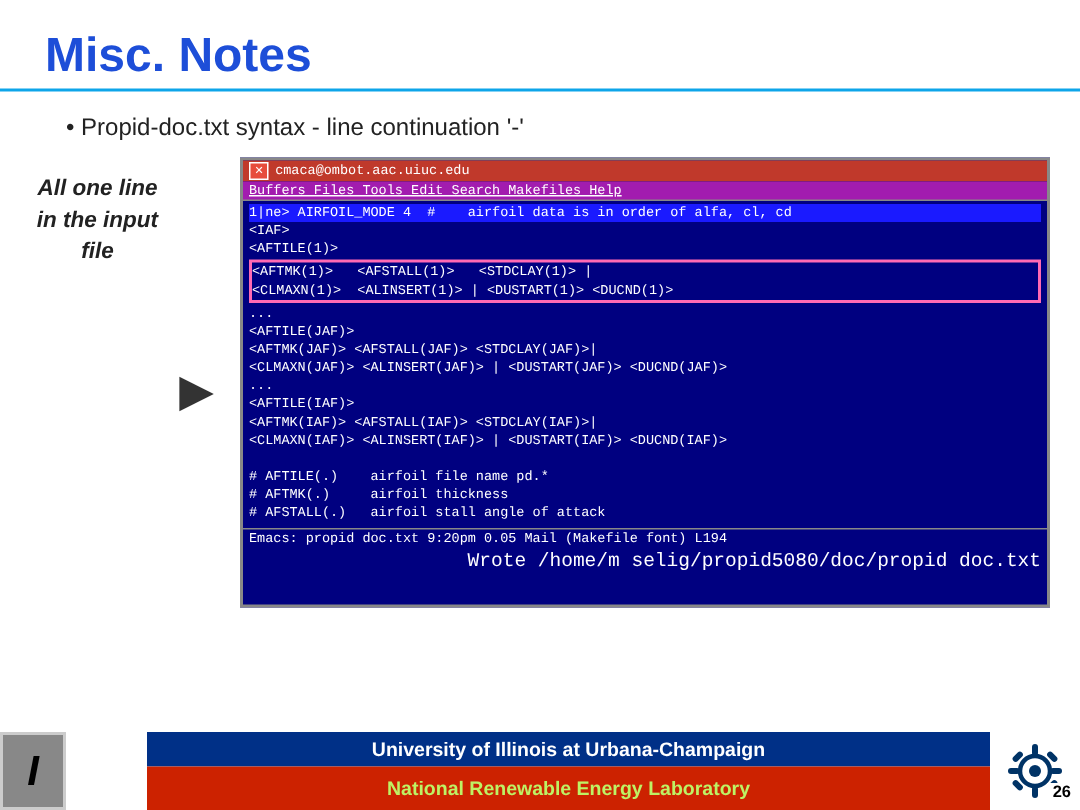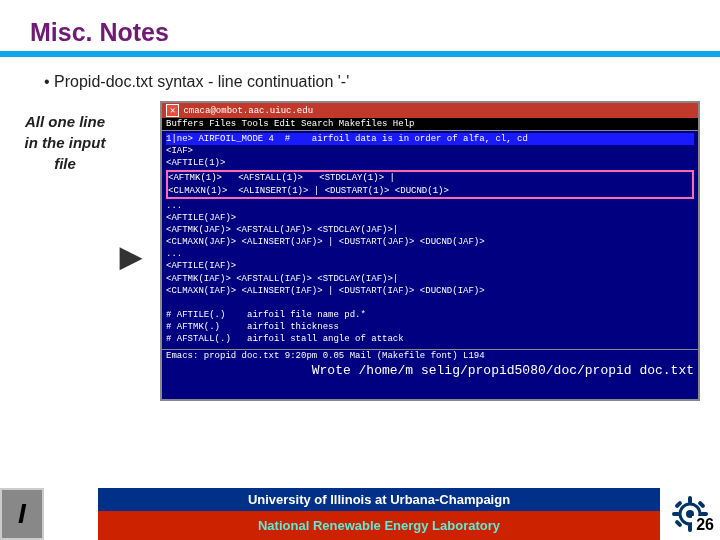--- a/index.html
+++ b/index.html
@@ -7,25 +7,25 @@
       width: 720px;
       height: 540px;
       background: #fff;
       font-family: Arial, sans-serif;
       overflow: hidden;
       position: relative;
     }
 
     
     .page-title {
-      font-size: 25px;
-      font-weight: bold;
-      color: #701a75;
+      font-size: 32px;
+      font-weight: bold;
+      color: #1d4ed8;
       padding: 18px 30px 4px 30px;
-      border-bottom: 6px solid #0ea5e9;
+      border-bottom: 2px solid #0ea5e9;
       margin-bottom: 10px;
     }
 
     .bullet-point {
       font-size: 16px;
       color: #222;
       padding: 6px 30px 10px 44px;
     }
 
     
@@ -88,25 +88,26 @@
       background: #e74c3c;
       color: #fff;
       font-weight: bold;
       font-size: 9px;
       padding: 0 3px;
       border: 1px solid #fff;
       cursor: pointer;
     }
 
     .terminal-menubar {
-      background: #000000;
+      background: #a21caf;
       color: #fff;
       font-size: 9px;
       padding: 1px 4px;
       border-bottom: 1px solid #888;
+      text-decoration: underline;
     }
 
     .terminal-body {
       padding: 2px 4px;
       line-height: 1.35;
       color: #fff;
       font-family: 'Courier New', Courier, monospace;
       font-size: 9px;
     }
 
@@ -180,21 +181,21 @@
       font-size: 13px;
       font-weight: bold;
       display: flex;
       align-items: center;
       justify-content: center;
       height: 26px;
     }
 
     .nrel-bar {
       background: #cc2200;
-      color: #5eead4;
+      color: #bef264;
       font-size: 13px;
       font-weight: bold;
       display: flex;
       align-items: center;
       justify-content: center;
       height: 34px;
     }
 
     .gear-icon {
       position: absolute;
@@ -202,21 +203,21 @@
       right: 8px;
       width: 44px;
       height: 44px;
     }
 
     .page-number {
       position: absolute;
       bottom: 6px;
       right: 2px;
       color: #000;
-      font-size: 16px;
+      font-size: 11px;
       font-weight: bold;
       background: #fff;
       padding: 0 4px;
     }
   </style>
 </head>
 <body>
 
 <div class="page-title">Misc. Notes</div>
 

